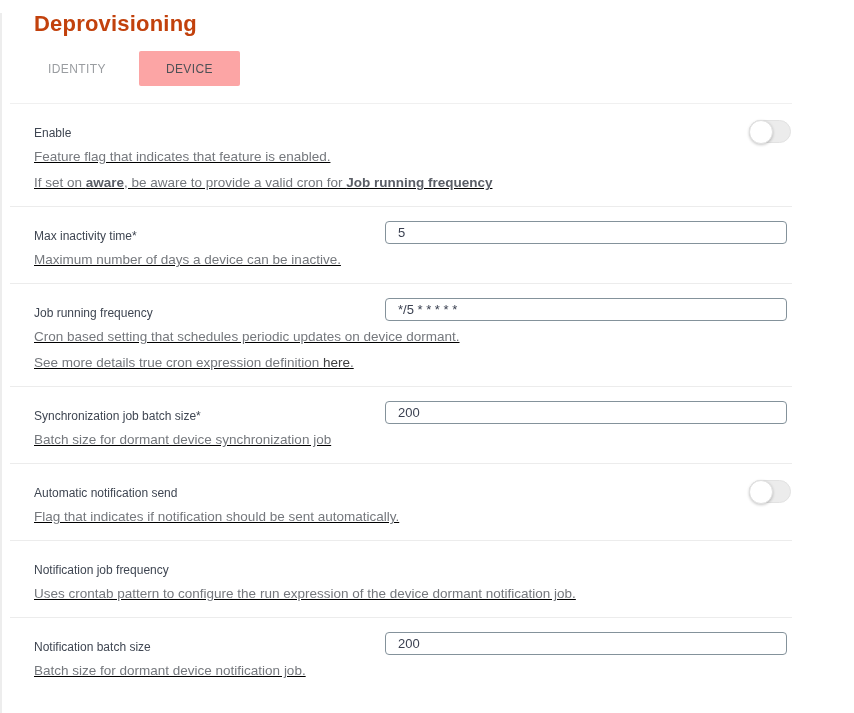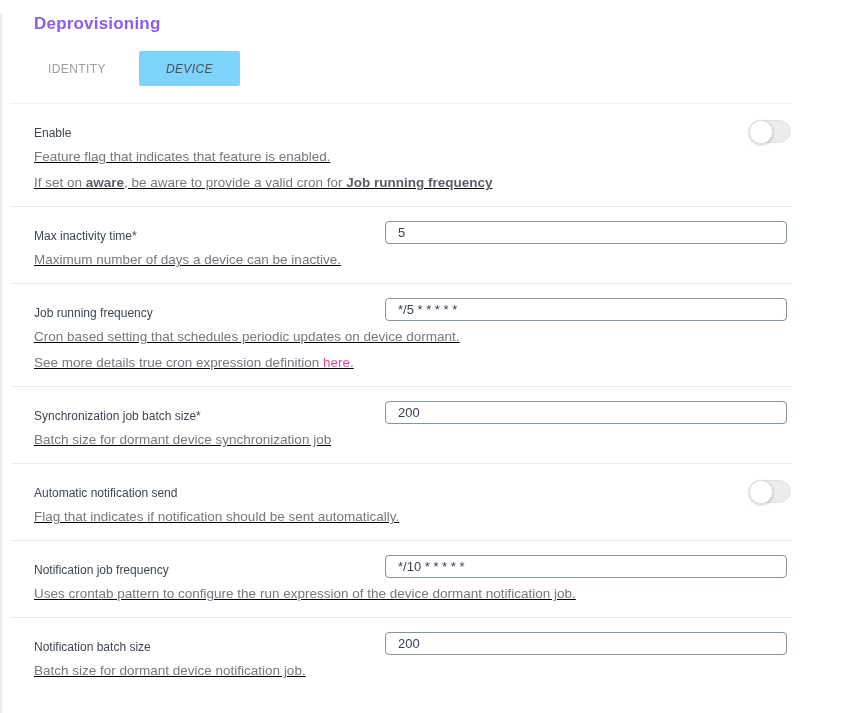--- a/index.html
+++ b/index.html
@@ -1,33 +1,33 @@
 <!DOCTYPE html>
 <html><head>
 <meta charset="utf-8">
 <style>
   * { margin: 0; padding: 0; box-sizing: border-box; }
   html, body { width: 854px; height: 713px; background: #ffffff; overflow: hidden; }
   body { font-family: "Liberation Sans", "DejaVu Sans", sans-serif; }
   .app { position: relative; width: 854px; height: 713px; border-left: 2px solid #ededed; background: #fff; }
 
-  .title { font-size: 17px; font-weight: 700; color: #8b5cf6; margin: 13px 0 0 32px; line-height: 22px; letter-spacing: 0.2px; }
+  .title { font-size: 22px; font-weight: 700; color: #c2410c; margin: 13px 0 0 32px; line-height: 22px; letter-spacing: 0.2px; }
 
   .tabs { display: flex; align-items: stretch; margin: 16px 0 0 32px; height: 35px; }
   .tab { display: flex; align-items: center; justify-content: center; font-size: 12px; letter-spacing: 0.4px; color: #9a9da1; cursor: pointer; padding: 0 14px; min-width: 76px; }
-  .tab.active { background: #7dd3fc; color: #4d5156; padding: 0 27px; margin-left: 19px; border-radius: 2px; font-style: italic; }
+  .tab.active { background: #fca5a5; color: #4d5156; padding: 0 27px; margin-left: 19px; border-radius: 2px; }
 
   .form { margin: 17px 0 0 8px; width: 782px; border-top: 1px solid #f0f0f0; }
   .row { position: relative; padding: 20px 0 10px 24px; border-bottom: 1px solid #ececec; }
   .row:last-child { border-bottom: none; }
   .field-label { font-size: 12px; line-height: 18px; color: #3f4652; }
   .desc { margin-top: 2px; text-decoration: underline; }
   .desc-line { font-size: 13.5px; line-height: 26px; color: #75787d; }
   .desc-line .b { font-weight: 700; color: #5a5e66; }
-  .link { color: #ec4899; cursor: pointer; text-decoration: none; }
+  .link { color: #404040; cursor: pointer; text-decoration: none; }
 
   .field-input { position: absolute; top: 14px; left: 375px; width: 402px; height: 23px; border: 1px solid #84929b; border-radius: 4px; padding: 0 12px; font-family: "Liberation Sans", "DejaVu Sans", sans-serif; font-size: 13px; color: #3b4151; background: #fff; outline: none; }
 
   .toggle { position: absolute; top: 16px; right: 1px; width: 42px; height: 23px; border-radius: 12px; background: #ececec; border: 1px solid #e2e2e2; cursor: pointer; }
   .toggle .knob { position: absolute; top: -1px; left: -1px; width: 24px; height: 24px; border-radius: 50%; background: #ffffff; border: 1px solid #e0e0e0; box-shadow: 0 1px 3px rgba(0,0,0,0.22); }
 </style>
 </head>
 <body>
 
 <div class="app">
@@ -82,21 +82,20 @@
       <div class="toggle" role="switch" aria-checked="false">
         <div class="knob"></div>
       </div>
       <div class="desc">
         <div class="desc-line">Flag that indicates if notification should be sent automatically.</div>
       </div>
     </div>
 
     <div class="row">
       <div class="field-label">Notification job frequency</div>
-      <input class="field-input" type="text" value="*/10 * * * * *" style="">
       <div class="desc">
         <div class="desc-line">Uses crontab pattern to configure the run expression of the device dormant notification job.</div>
       </div>
     </div>
 
     <div class="row">
       <div class="field-label">Notification batch size</div>
       <input class="field-input" type="text" value="200" style="">
       <div class="desc">
         <div class="desc-line">Batch size for dormant device notification job.</div>

